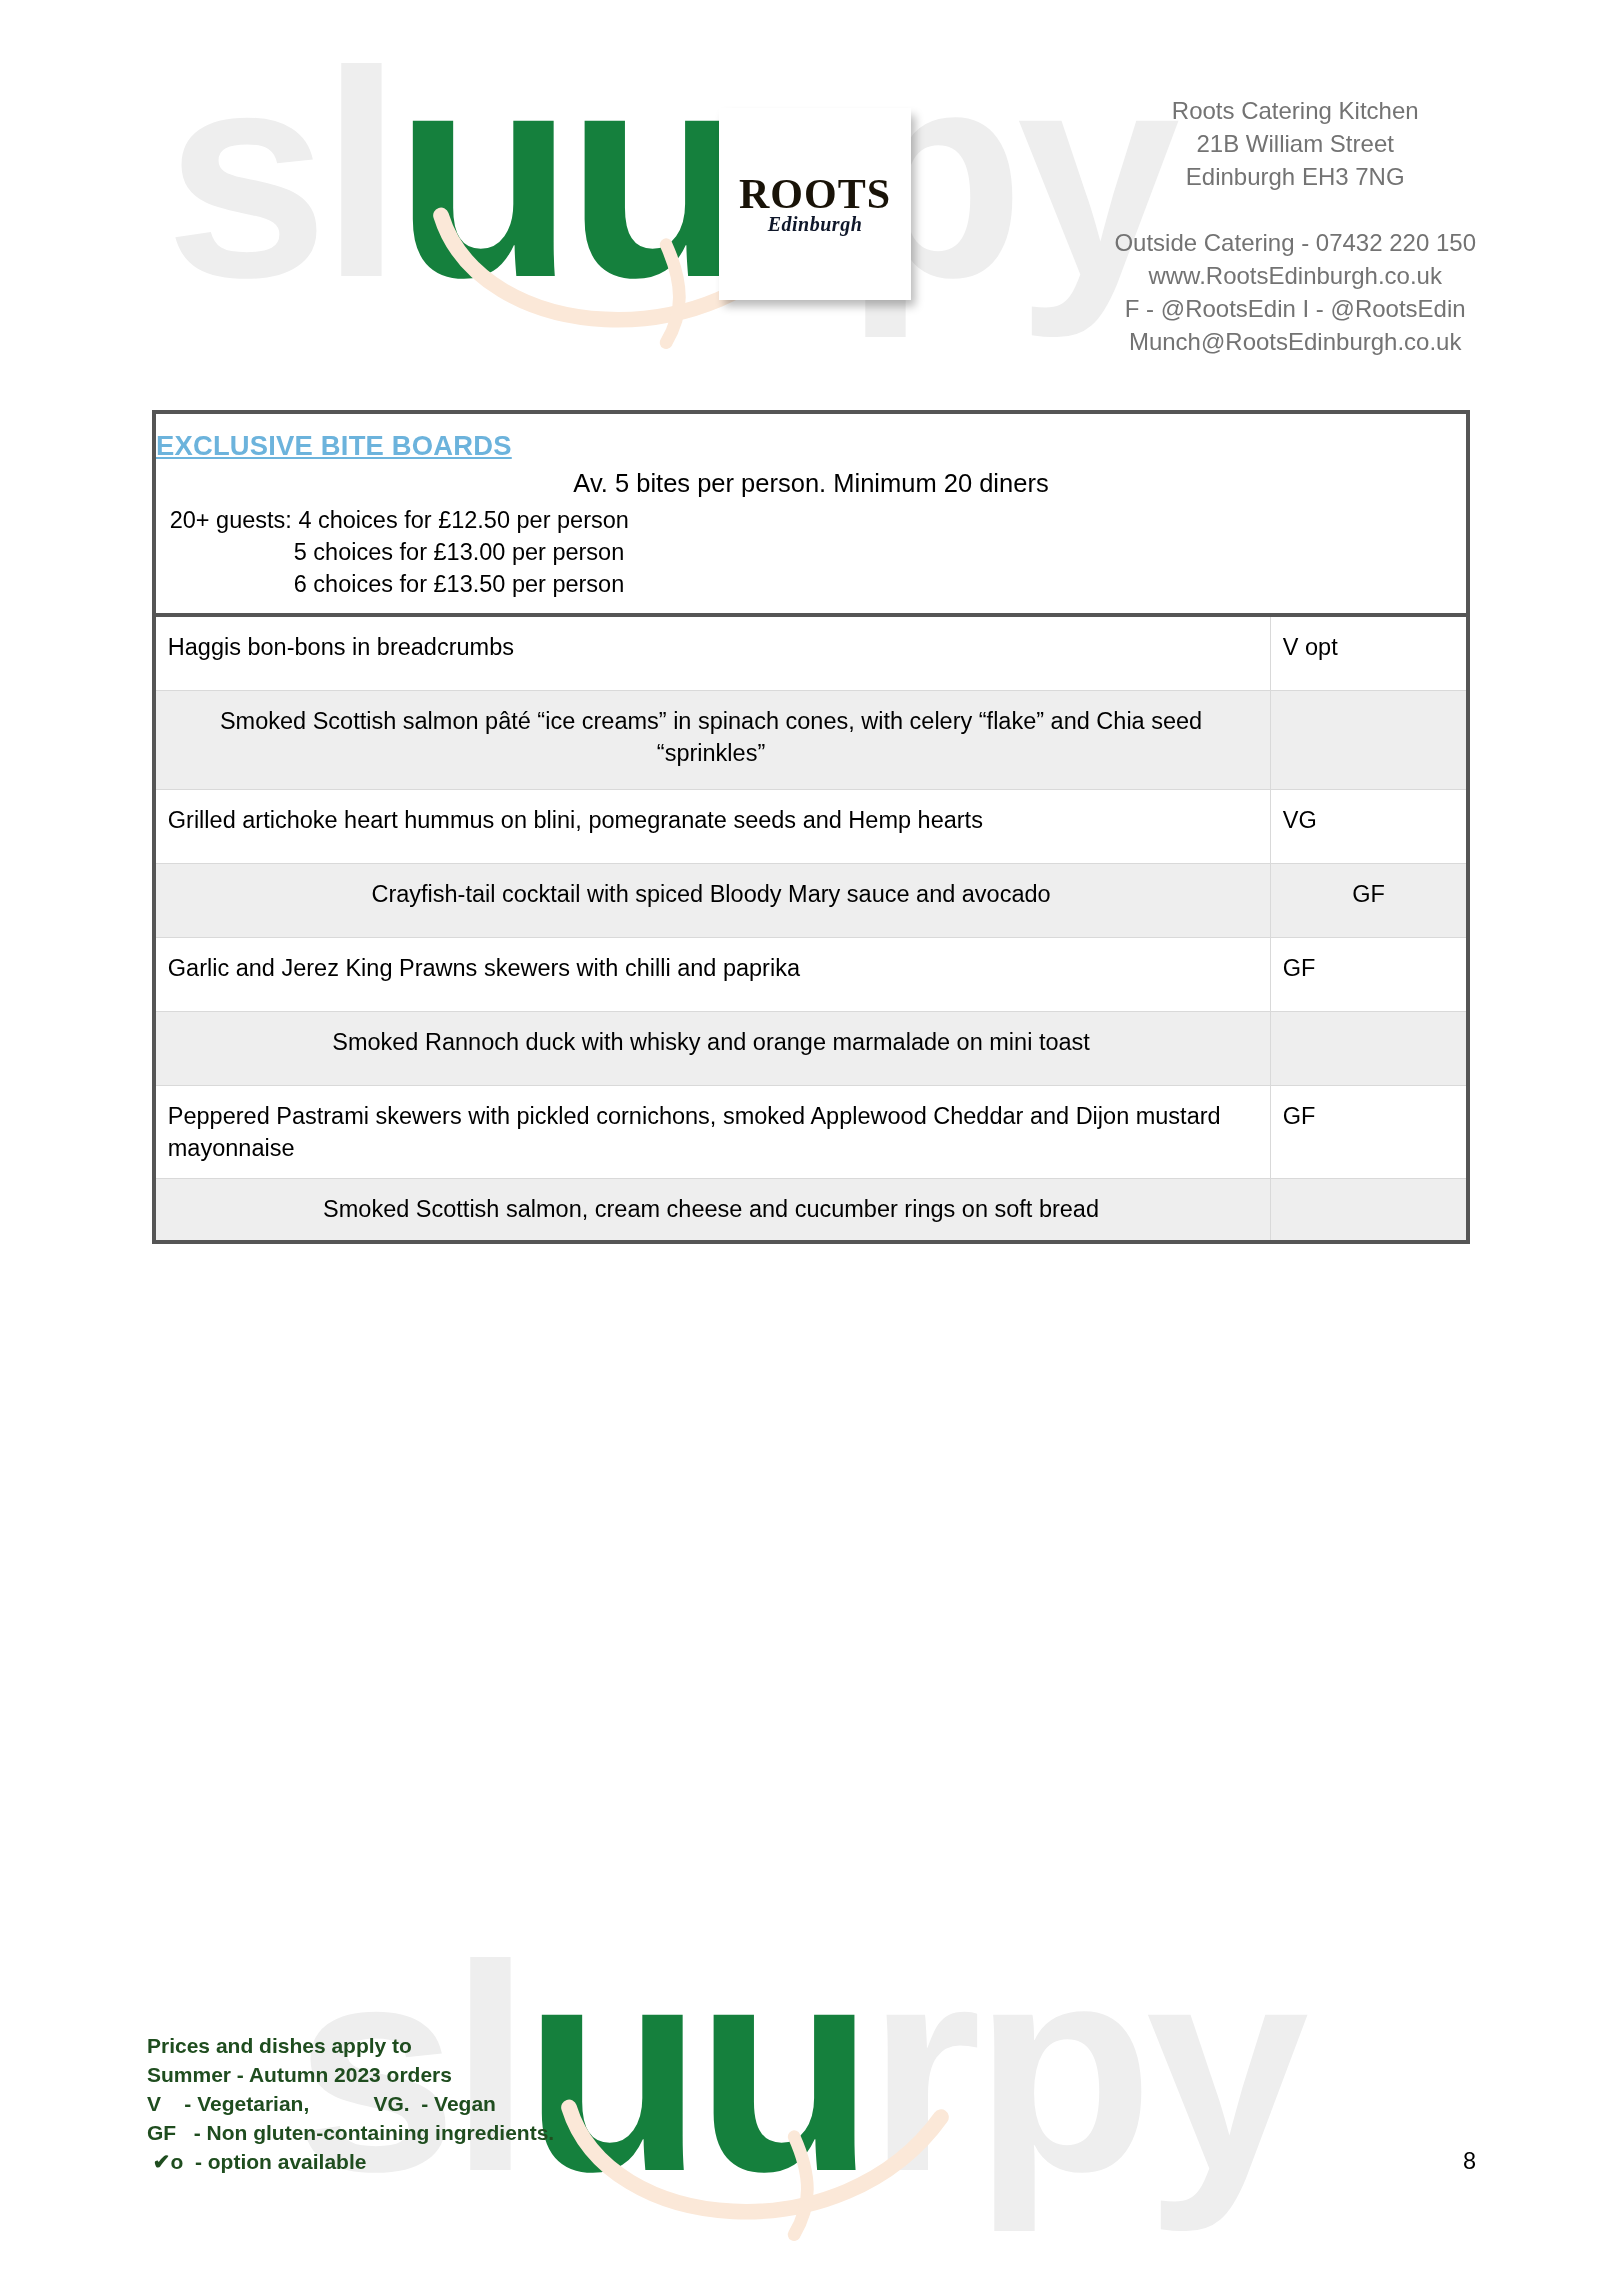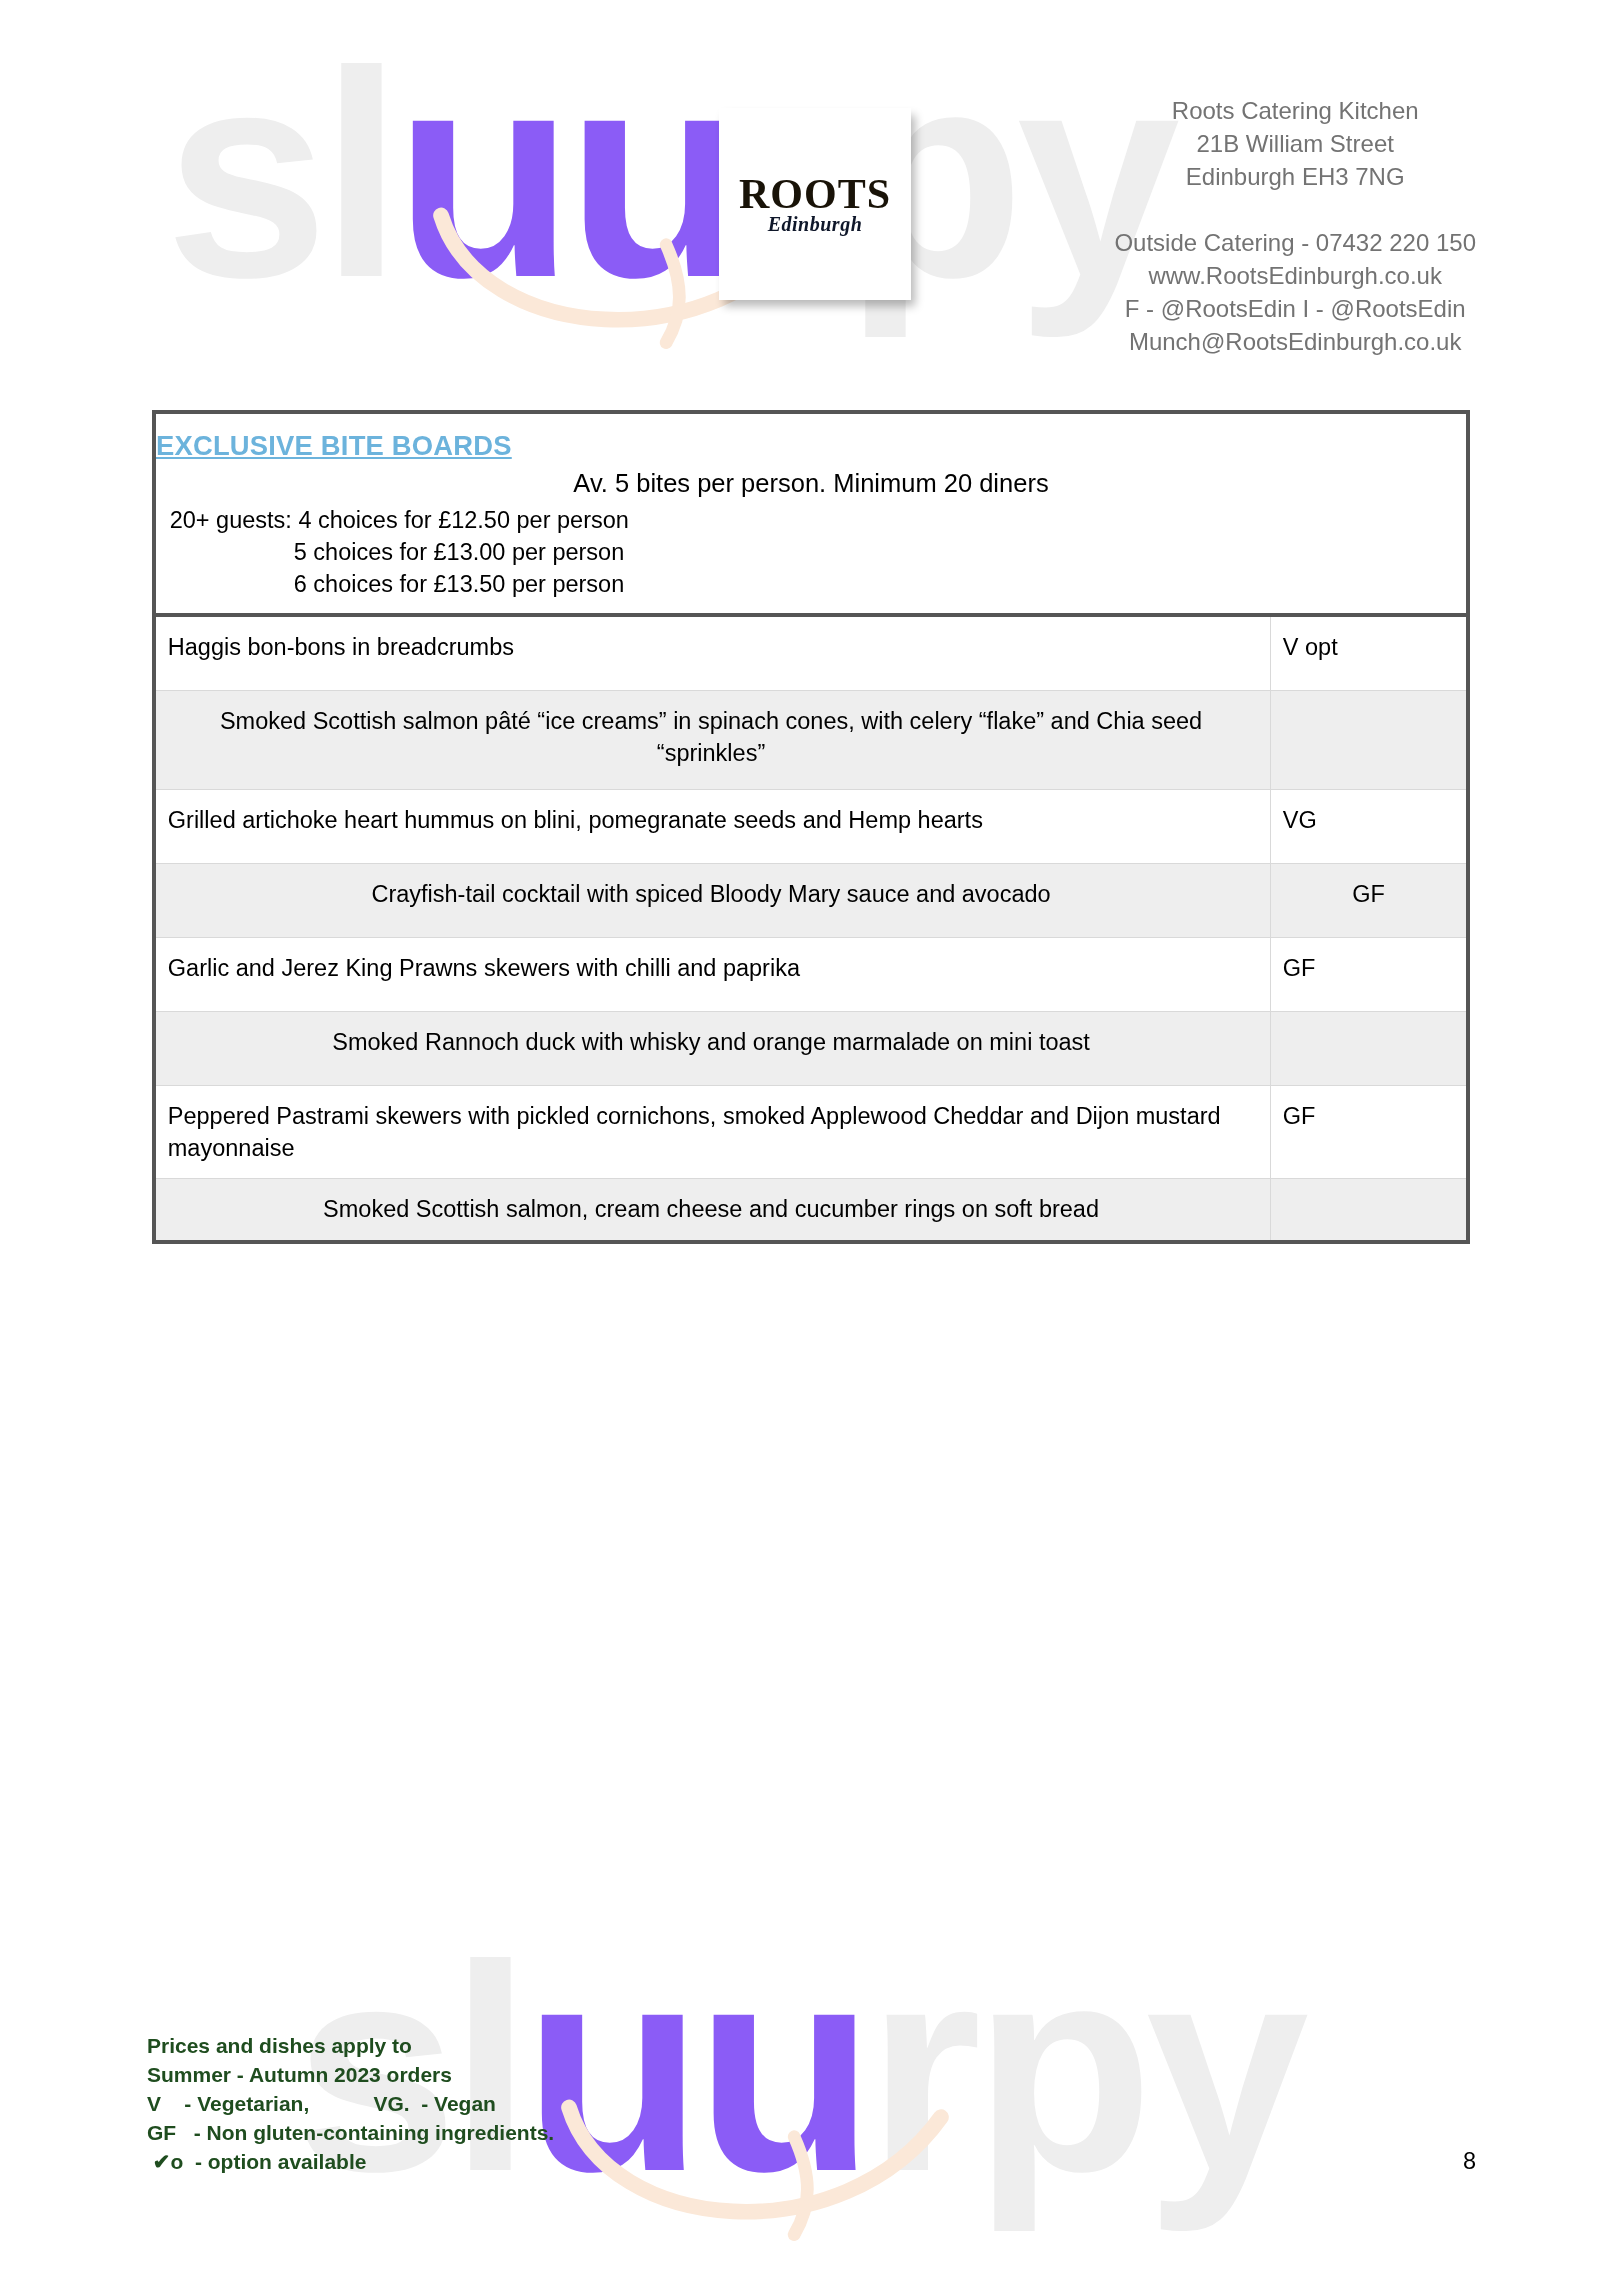--- a/index.html
+++ b/index.html
@@ -25,21 +25,21 @@
     position: absolute;
     pointer-events: none;
     user-select: none;
     font-family: "Liberation Sans", sans-serif;
     font-weight: 700;
     letter-spacing: -7.8px;
     white-space: nowrap;
     line-height: 1;
   }
   .wm .g { color: #eeeeee; }
-  .wm .p { color: #8b5cf6; margin-top: 33px; }
+  .wm .p { color: #15803d; margin-top: 33px; }
 
   .wm-top {
     left: 165px;
     top: 27.4px;
     font-size: 294px;
   }
   .wm-mid {
     left: 186px;
     top: 706px;
     font-size: 294px;

